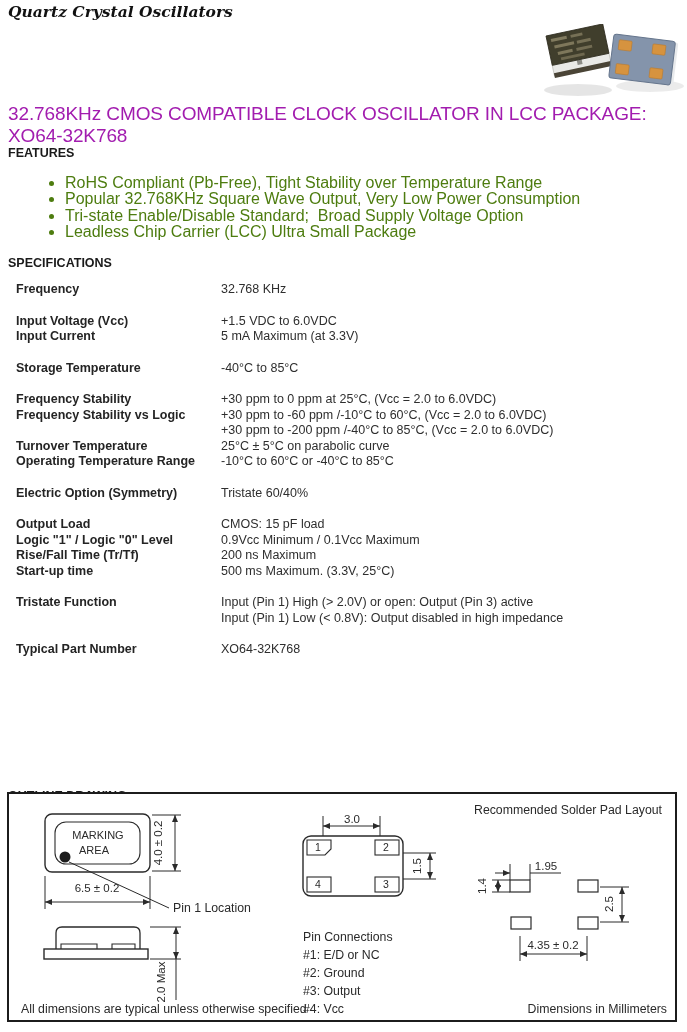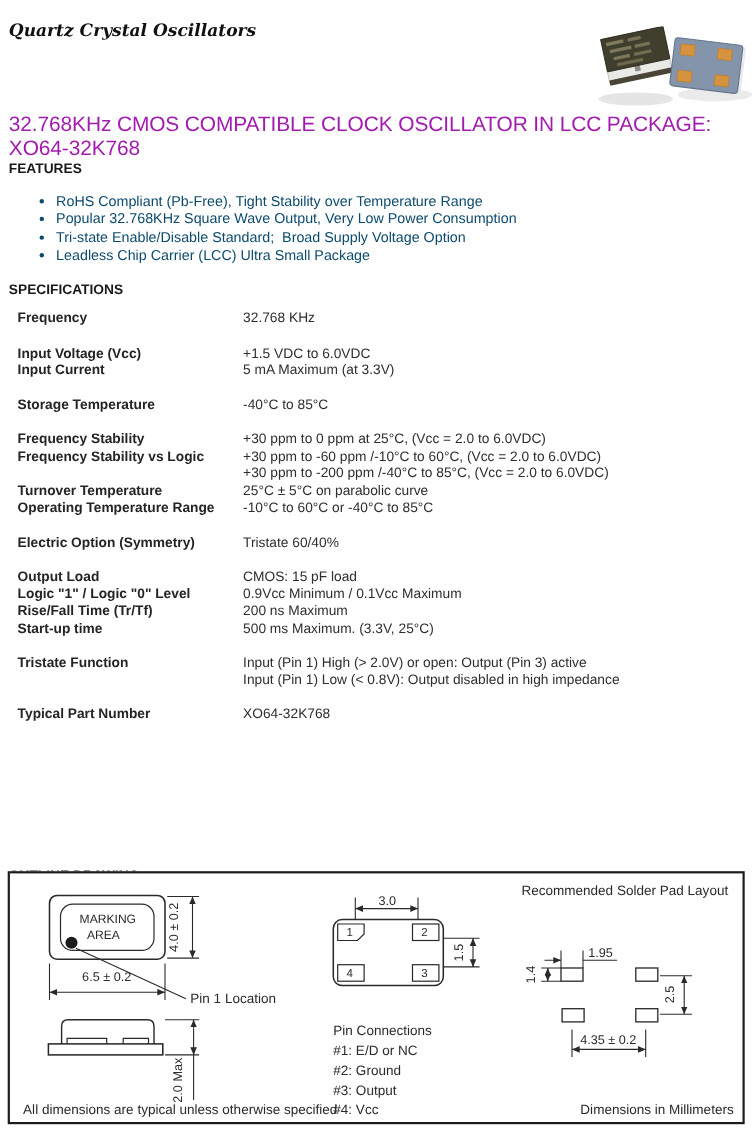--- a/index.html
+++ b/index.html
@@ -1,28 +1,28 @@
 <!DOCTYPE html>
 <html><head>
 <meta charset="utf-8">
 <style>
   html,body{margin:0;padding:0;background:#ffffff;}
   .page{position:relative;width:687px;height:1032px;background:#ffffff;overflow:hidden;
         font-family:"Liberation Sans",sans-serif;color:#2e2e2e;}
-  .doc-header{position:absolute;left:8px;top:18px;font-family:"DejaVu Serif",serif;
+  .doc-header{position:absolute;left:8px;top:2px;font-family:"DejaVu Serif",serif;
         font-weight:bold;font-style:italic;font-size:15.5px;color:#111;}
   .chips{position:absolute;left:540px;top:24px;}
   .title{position:absolute;left:8px;top:103px;font-size:19px;font-weight:normal;
         color:#a21caf;white-space:pre-wrap;letter-spacing:-0.1px;}
   .section-heading{position:absolute;left:8px;font-size:12.5px;font-weight:bold;color:#1a1a1a;}
   .features-heading{top:146px;}
   .specs-heading{top:256px;}
   .outline-heading{top:769px;margin-top:20px;}
-  ul.features{position:absolute;left:1px;top:175px;margin:0;padding:0 0 0 50px;
-        font-size:13px;color:#0c4a6e;}
+  ul.features{position:absolute;left:15px;top:175px;margin:0;padding:0 0 0 50px;
+        font-size:16px;color:#4d7c0f;}
   ul.features li{line-height:16.3px;white-space:pre-wrap;}
   .specs{position:absolute;left:16px;top:282px;width:660px;font-size:12.5px;}
   .spec-row{display:flex;line-height:15.5px;}
   .spec-row.gap{margin-top:16px;}
   .spec-label{width:205px;font-weight:bold;color:#242424;white-space:pre-wrap;flex:none;}
   .spec-value{flex:1;color:#2e2e2e;white-space:pre-wrap;}
   .outline-box{position:absolute;left:7px;top:792px;width:670px;height:230px;
         border:2px solid #1c1c1c;box-sizing:border-box;background:#fff;}
   .outline-box svg{display:block;}
   svg text{font-family:"Liberation Sans",sans-serif;fill:#2a2a2a;}

